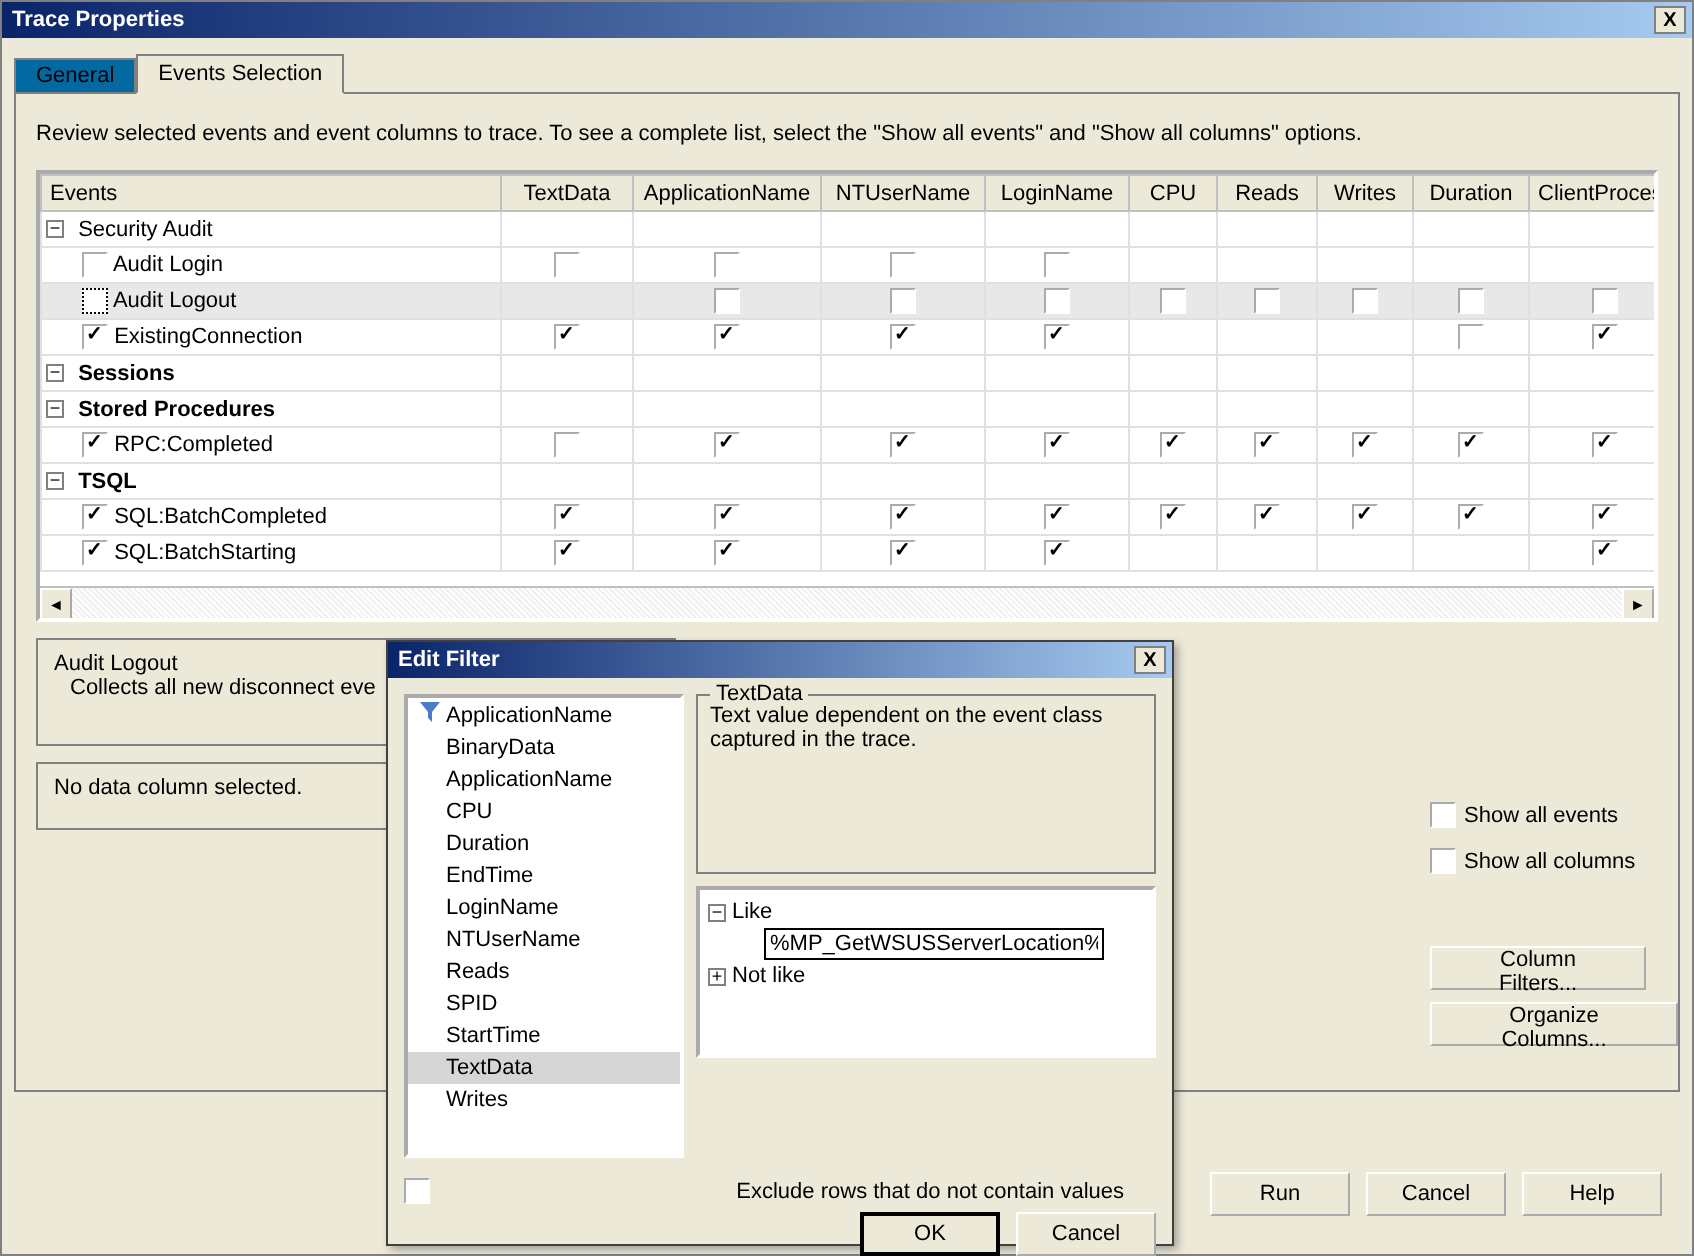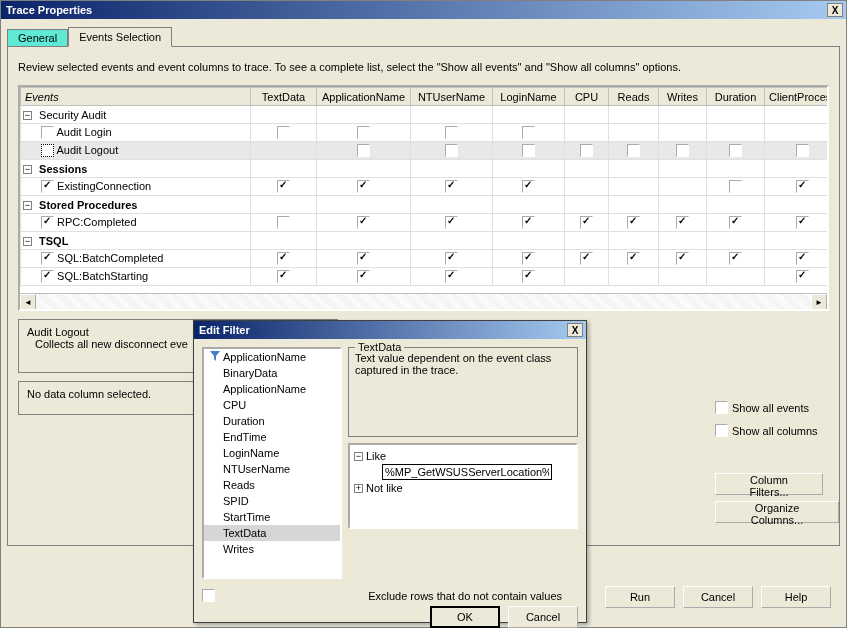--- a/index.html
+++ b/index.html
@@ -2,21 +2,21 @@
 <html><head>
 <meta charset="utf-8">
 <style>
 * { box-sizing: border-box; margin: 0; padding: 0; font-family: Tahoma, sans-serif; font-size: 11px; }
 body { background: #ece9d8; width: 847px; height: 628px; overflow: hidden; position: relative; }
 .window { width: 847px; height: 628px; background: #ece9d8; border: 1px solid #808080; }
 .titlebar { height: 18px; background: linear-gradient(to right, #0a246a, #a6caf0); color: #fff; display: flex; align-items: center; padding: 0 3px; font-weight: bold; }
 .titlebar-text { flex: 1; padding-left: 2px; }
 .titlebar-btn { width: 16px; height: 14px; background: #ece9d8; border: 1px solid #808080; display: flex; align-items: center; justify-content: center; margin-left: 1px; cursor: pointer; color: #000; font-weight: bold; font-size: 10px; }
 .tabs { display: flex; margin: 8px 0 0 6px; }
-.tab { padding: 3px 10px; border: 1px solid #808080; border-bottom: none; background: #5eead4; cursor: pointer; margin-right: 0; position: relative; }
+.tab { padding: 3px 10px; border: 1px solid #808080; border-bottom: none; background: #0369a1; cursor: pointer; margin-right: 0; position: relative; }
 .tab.active { background: #ece9d8; border-bottom: 1px solid #ece9d8; margin-bottom: -1px; z-index: 2; }
 .tab:not(.active) { top: 2px; padding-top: 2px; padding-bottom: 2px; }
 .content { margin: 0 6px; padding: 14px 10px 10px 10px; border: 1px solid #808080; background: #ece9d8; height: 500px; position: relative; }
 .instr { margin-bottom: 12px; }
 .grid-wrap { border: 2px inset #fff; background: #fff; height: 226px; overflow: hidden; position: relative; }
 table.grid { border-collapse: collapse; width: 100%; table-layout: fixed; }
 table.grid th { background: #ece9d8; border: 1px solid #c0c0c0; padding: 2px 4px; font-weight: normal; text-align: center; height: 18px; }
 table.grid td { border: 1px solid #e0e0e0; padding: 1px 3px; height: 18px; background: #fff; }
 table.grid tr.selected td { background: #e8e8e8; }
 .expander { display: inline-block; width: 9px; height: 9px; border: 1px solid #808080; text-align: center; line-height: 7px; font-size: 9px; margin-right: 4px; cursor: pointer; vertical-align: middle; }
@@ -79,21 +79,21 @@
             <col style="width:82px">
             <col style="width:72px">
           <col style="width:44px">
             <col style="width:50px">
             <col style="width:48px">
             <col style="width:58px">
             <col style="width:76px">
         </colgroup>
         <thead>
             <tr id="grid-head">
-              <th style="text-align: left; font-style: italic;">Events</th>
+              <th style="text-align: left;">Events</th>
               <th>TextData</th>
               <th>ApplicationName</th>
               <th>NTUserName</th>
               <th>LoginName</th>
               <th>CPU</th>
               <th>Reads</th>
               <th>Writes</th>
               <th>Duration</th>
               <th>ClientProcess</th>
             </tr>
@@ -129,42 +129,42 @@
               <td style="text-align: center;"><span class="cb"></span></td>
               <td style="text-align: center;"><span class="cb"></span></td>
               <td style="text-align: center;"><span class="cb"></span></td>
               <td style="text-align: center;"><span class="cb"></span></td>
               <td style="text-align: center;"><span class="cb"></span></td>
               <td style="text-align: center;"><span class="cb"></span></td>
               <td style="text-align: center;"><span class="cb"></span></td>
               <td style="text-align: center;"><span class="cb"></span></td>
             </tr>
             <tr>
+              <td style="padding-left: 20px;"><span class="cb checked"></span> <span>ExistingConnection</span></td>
+              <td style="text-align: center;"><span class="cb checked"></span></td>
+              <td style="text-align: center;"><span class="cb checked"></span></td>
+              <td style="text-align: center;"><span class="cb checked"></span></td>
+              <td style="text-align: center;"><span class="cb checked"></span></td>
+              <td style="text-align: center;"></td>
+              <td style="text-align: center;"></td>
+              <td style="text-align: center;"></td>
+              <td style="text-align: center;"><span class="cb"></span></td>
+              <td style="text-align: center;"><span class="cb checked"></span></td>
+            </tr>
+            <tr>
               <td style="padding-left: 2px;"><span class="expander">−</span>  <span class="bold">Sessions</span></td>
               <td style="text-align: center;"></td>
               <td style="text-align: center;"></td>
               <td style="text-align: center;"></td>
               <td style="text-align: center;"></td>
               <td style="text-align: center;"></td>
               <td style="text-align: center;"></td>
               <td style="text-align: center;"></td>
               <td style="text-align: center;"></td>
               <td style="text-align: center;"></td>
-            </tr>
-            <tr>
-              <td style="padding-left: 20px;"><span class="cb checked"></span> <span>ExistingConnection</span></td>
-              <td style="text-align: center;"><span class="cb checked"></span></td>
-              <td style="text-align: center;"><span class="cb checked"></span></td>
-              <td style="text-align: center;"><span class="cb checked"></span></td>
-              <td style="text-align: center;"><span class="cb checked"></span></td>
-              <td style="text-align: center;"></td>
-              <td style="text-align: center;"></td>
-              <td style="text-align: center;"></td>
-              <td style="text-align: center;"><span class="cb"></span></td>
-              <td style="text-align: center;"><span class="cb checked"></span></td>
             </tr>
             <tr>
               <td style="padding-left: 2px;"><span class="expander">−</span>  <span class="bold">Stored Procedures</span></td>
               <td style="text-align: center;"></td>
               <td style="text-align: center;"></td>
               <td style="text-align: center;"></td>
               <td style="text-align: center;"></td>
               <td style="text-align: center;"></td>
               <td style="text-align: center;"></td>
               <td style="text-align: center;"></td>

